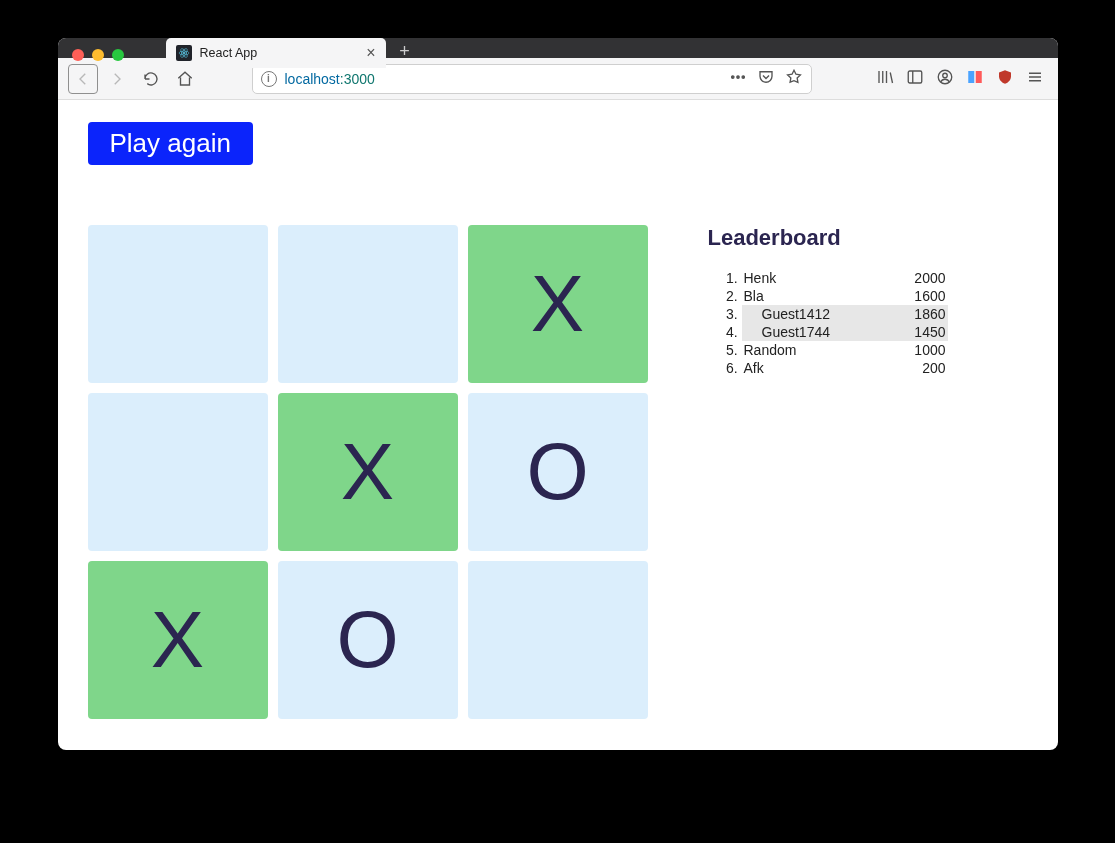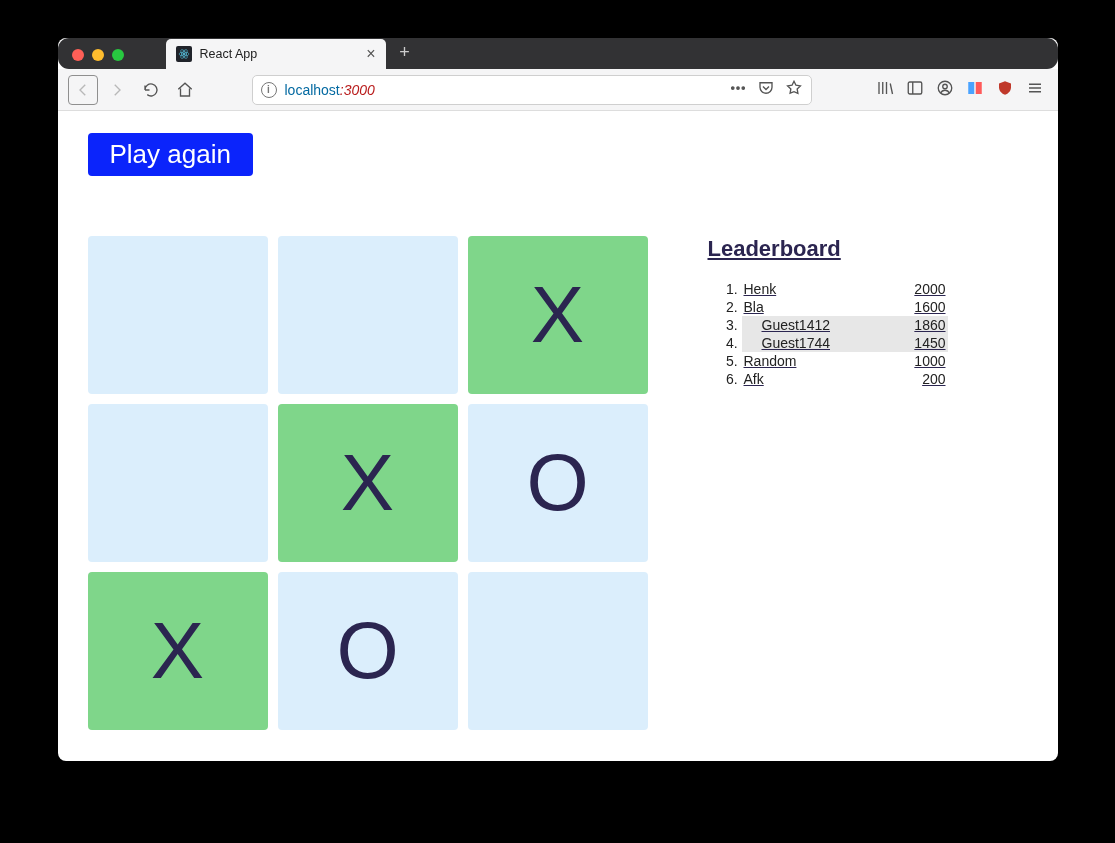--- a/index.html
+++ b/index.html
@@ -15,25 +15,24 @@
     width: 1000px;
     margin-top: 38px;
     background: #fff;
     border-radius: 8px;
     overflow: hidden;
     box-shadow: 0 10px 40px rgba(0,0,0,0.5);
   }
   
   .titlebar {
     background: #323234;
-    height: 31px;
-    display: flex;
-    align-items: center;
+    height: 20px;
+    display: flex;
+    align-items: flex-start;
     position: relative;
-    border-radius: 11px;
   }
   .traffic-lights {
     display: flex;
     gap: 8px;
     position: absolute;
     left: 14px;
     top: 11px;
   }
   .traffic-light {
     width: 12px; height: 12px; border-radius: 50%;
@@ -118,21 +117,21 @@
     font-size: 14px;
     color: #333;
   }
   .urlbar .info-icon {
     width:16px;height:16px;border:1.5px solid #777;border-radius:50%;
     display:flex;align-items:center;justify-content:center;
     font-size:10px;color:#777;font-weight:bold;
   }
   .urlbar .url-text { flex:1; }
   .urlbar .url-text .host { color: #0369a1; }
-  .urlbar .url-text .port { color: #b91c1c; font-style: italic; }
+  .urlbar .url-text .port { color: #0f766e; }
   .urlbar-icons { display:flex; gap:10px; align-items:center; color:#555; }
   .right-icons { display:flex; gap:12px; align-items:center; margin-left:12px; margin-right:4px; color:#555; }
   .right-icons > * { cursor:pointer; }
   .shield-red { color:#c0392b; }
 
   
   .page {
     padding: 22px 30px 30px 30px;
     min-height: 650px;
     color: #2b2550;
@@ -173,21 +172,21 @@
     background: #dbeefc;
     border-radius: 4px;
     display:flex;align-items:center;justify-content:center;
     font-size: 80px;
     color: #2b2550;
     font-weight: 400;
     cursor:pointer;
     user-select:none;
   }
   .cell.win { background: #7fd68a; }
-  .leaderboard { width: 240px; text-decoration: underline; }
+  .leaderboard { width: 240px; }
   .leaderboard h2 {
     font-size: 22px;
     font-weight: 700;
     color: #2b2550;
     margin-bottom: 18px;
   }
   .lb-list { list-style: decimal; padding-left: 34px; font-size: 14px; color:#222; }
   .lb-list li { padding: 1px 2px; }
   .lb-list li.hl { background: #e7e7e7; padding-left: 20px; }
   .lb-row { display:flex; justify-content: space-between; }

